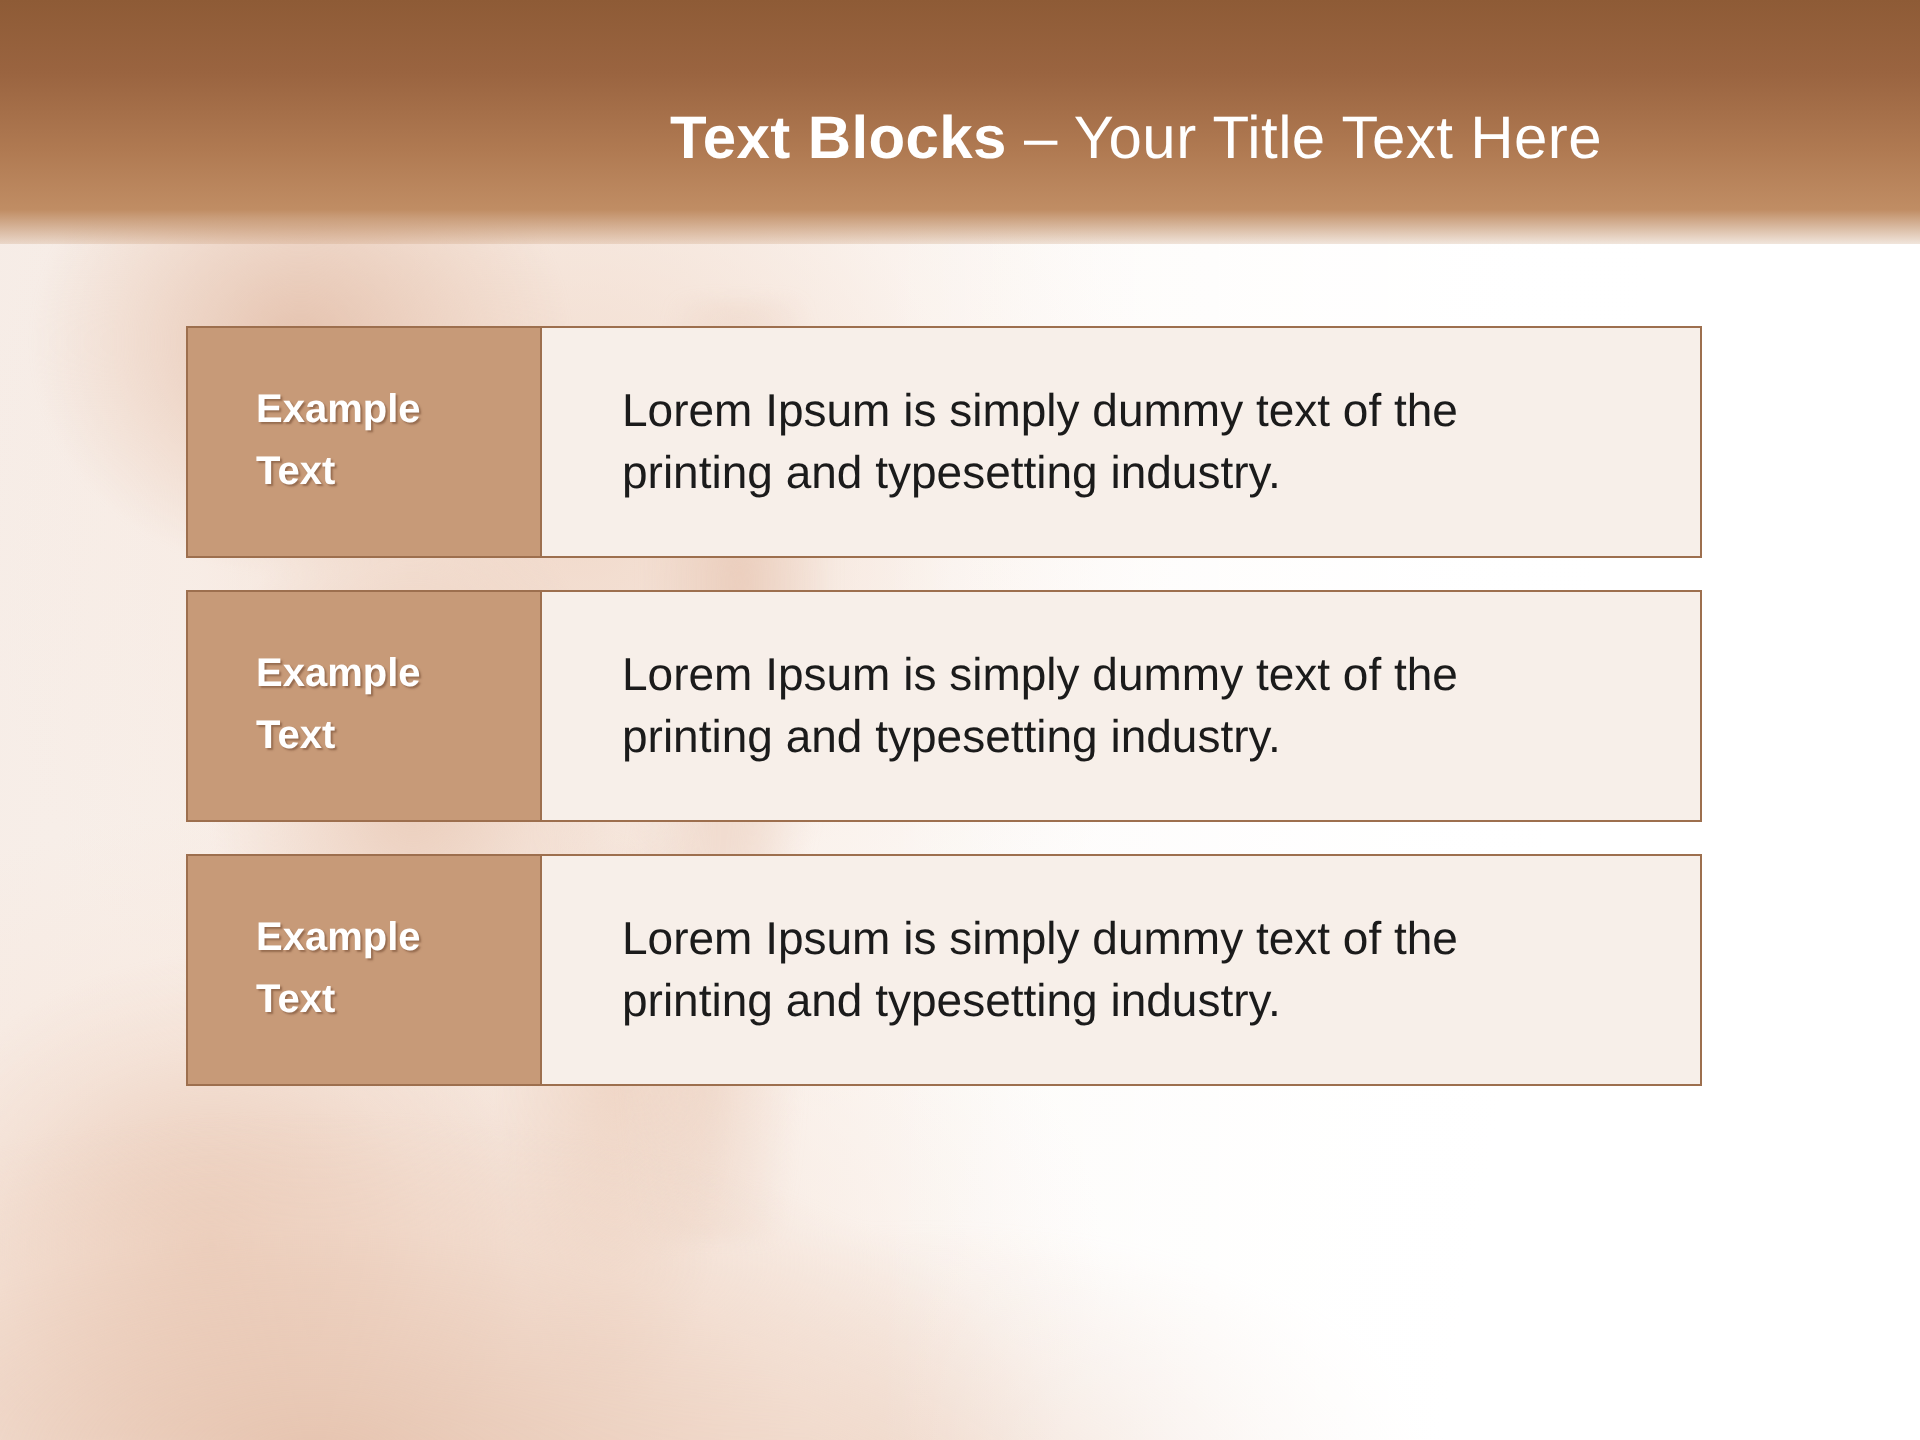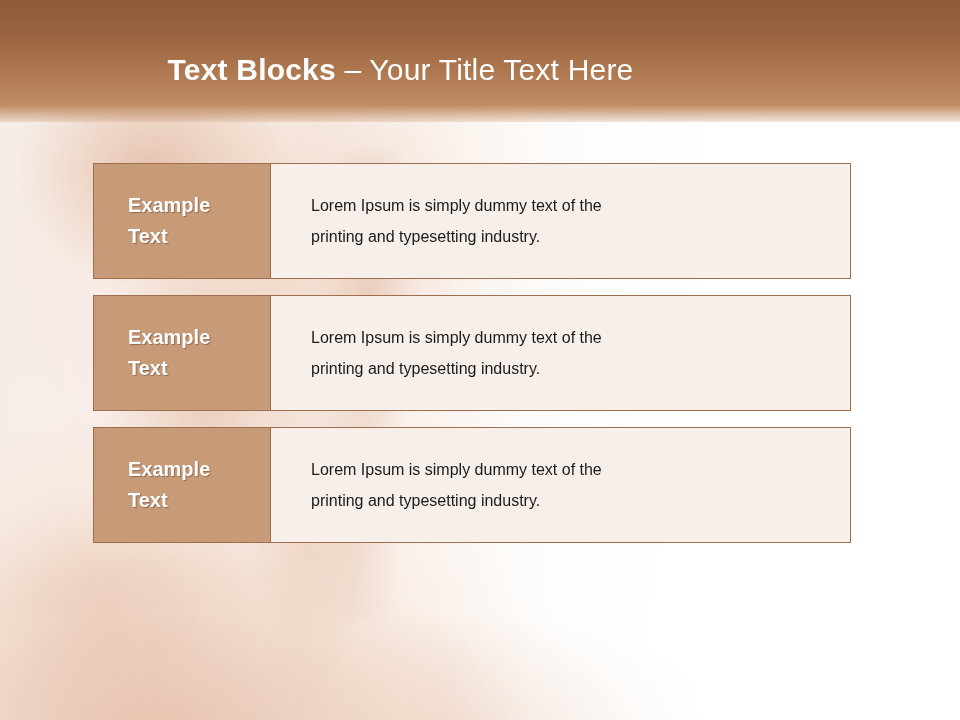--- a/index.html
+++ b/index.html
@@ -82,21 +82,21 @@
     top: 0;
     width: 960px;
     height: 122px;
     background: linear-gradient(180deg, #8e5b36 0%, #9a6440 30%, #b07a52 62%, #c08d64 86%, rgba(199, 152, 115, 0.25) 100%);
   }
   .slide-title {
     position: absolute;
     left: 0;
     top: 52px;
     width: 801px;
-    text-align: center;
+    text-align: right;
     font-size: 30px;
     line-height: 36px;
     color: #ffffff;
     letter-spacing: 0.2px;
     white-space: nowrap;
   }
   .slide-title .t-strong {
     font-weight: bold;
   }
   .slide-title .t-light {
@@ -136,21 +136,21 @@
   }
   .block-body {
     flex: 1;
     box-sizing: border-box;
     background: #f7efe9;
     display: flex;
     flex-direction: column;
     justify-content: center;
     padding: 0 26px 0 40px;
     color: #1b1b1b;
-    font-size: 16px;
+    font-size: 23px;
     line-height: 31px;
   }
   .block-body .line {
     white-space: nowrap;
   }
 </style>
 </head>
 <body>
 
 <div id="slide">

